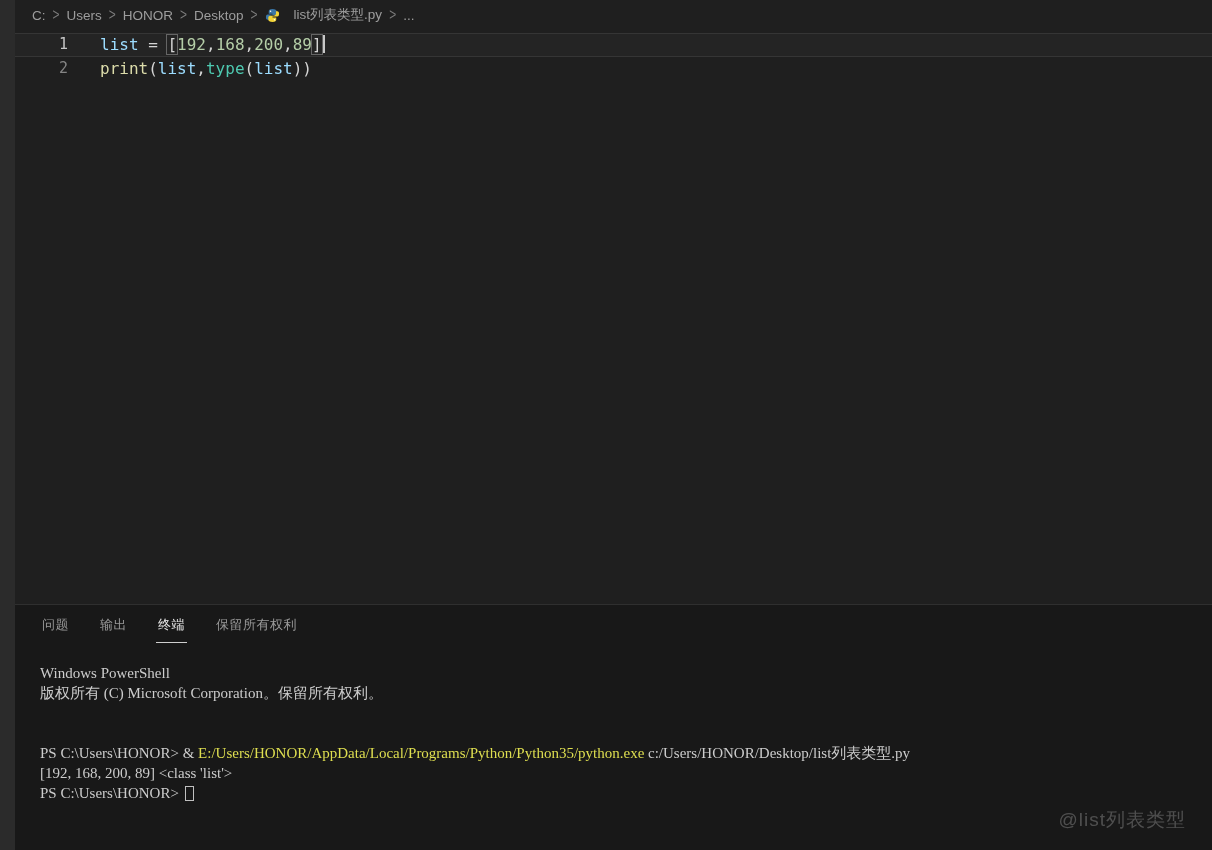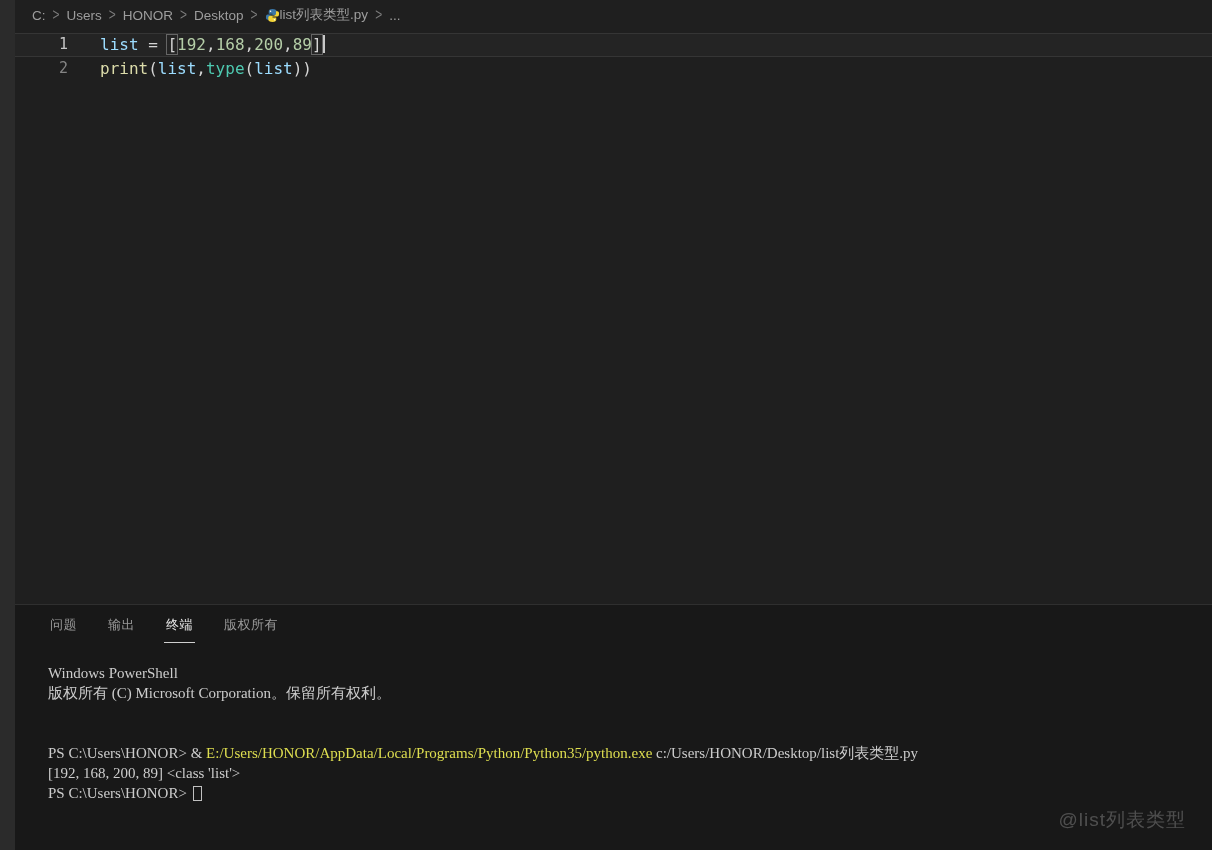--- a/index.html
+++ b/index.html
@@ -20,21 +20,21 @@
   
   .breadcrumb {
     height:30px; flex:none;
     display:flex; align-items:center; gap:7px;
     padding-left:17px;
     font-size:13.5px; color:#9d9d9d;
     background:#1f1f1f;
   }
   .breadcrumb .sep { color:#7c7c7c; font-size:12px; transform:scaleY(1.3); }
   .breadcrumb .crumb { cursor:pointer; }
-  .breadcrumb .file-crumb { display:flex; align-items:center; gap:0; cursor:pointer; }
+  .breadcrumb .file-crumb { display:flex; align-items:center; gap:14px; cursor:pointer; }
   .py-icon { width:15px; height:15px; display:inline-block; }
   
   .editor {
     flex:1; position:relative;
     font-family:"DejaVu Sans Mono", monospace;
     font-size:16px; background:#1f1f1f;
     padding-top:3px;
   }
   .ed-row { display:flex; height:24px; line-height:23px; }
   .ed-row.active {
@@ -51,21 +51,21 @@
   .tk-type { color:#4ec9b0; }
   .tk-bm   { color:#d4d4d4; outline:1px solid #656565; }
   .ed-cursor {
     display:inline-block; width:2px; height:18px;
     background:#c8c8c8; vertical-align:middle; margin-left:1px; margin-top:-3px;
   }
   
   .panel {
     height:246px; flex:none;
     background:#181818; border-top:1px solid #2f2f2f;
-    display:flex; flex-direction:column;padding-left:8px;
+    display:flex; flex-direction:column;
   }
   .tabs {
     height:44px; flex:none;
     display:flex; align-items:center; gap:31px;
     padding-left:27px;
     font-size:13px; color:#9a9a9a;
   }
   .tab { position:relative; padding:8px 0 12px; cursor:pointer; letter-spacing:0.5px; }
   .tab.active { color:#e7e7e7; }
   .tab.active::after {
@@ -125,21 +125,21 @@
       <div class="ed-row">
         <span class="ln">2</span>
         <span class="code"><span class="tk-fn">print</span><span class="tk-op">(</span><span class="tk-var">list</span><span class="tk-op">,</span><span class="tk-type">type</span><span class="tk-op">(</span><span class="tk-var">list</span><span class="tk-op">))</span></span>
       </div>
     </div>
   <div class="panel">
     <div class="tabs">
         <span class="tab">问题</span>
         <span class="tab">输出</span>
         <span class="tab active">终端</span>
-        <span class="tab">版权所有</span>
+        <span class="tab">保留所有权利</span>
       </div>
     <div class="terminal">
         <div class="term-line"><span class="seg-fg">Windows PowerShell</span></div>
         <div class="term-line"><span class="seg-fg">版权所有 (C) Microsoft Corporation。保留所有权利。</span></div>
         <div class="term-line">&nbsp;</div>
         <div class="term-line">&nbsp;</div>
         <div class="term-line"><span class="seg-fg">PS C:\Users\HONOR&gt; &amp; </span><span class="seg-path">E:/Users/HONOR/AppData/Local/Programs/Python/Python35/python.exe</span><span class="seg-fg"> c:/Users/HONOR/Desktop/list列表类型.py</span></div>
         <div class="term-line"><span class="seg-fg">[192, 168, 200, 89] &lt;class 'list'&gt;</span></div>
         <div class="term-line"><span class="seg-fg">PS C:\Users\HONOR&gt; </span><span class="term-cursor"></span></div>
       </div>

